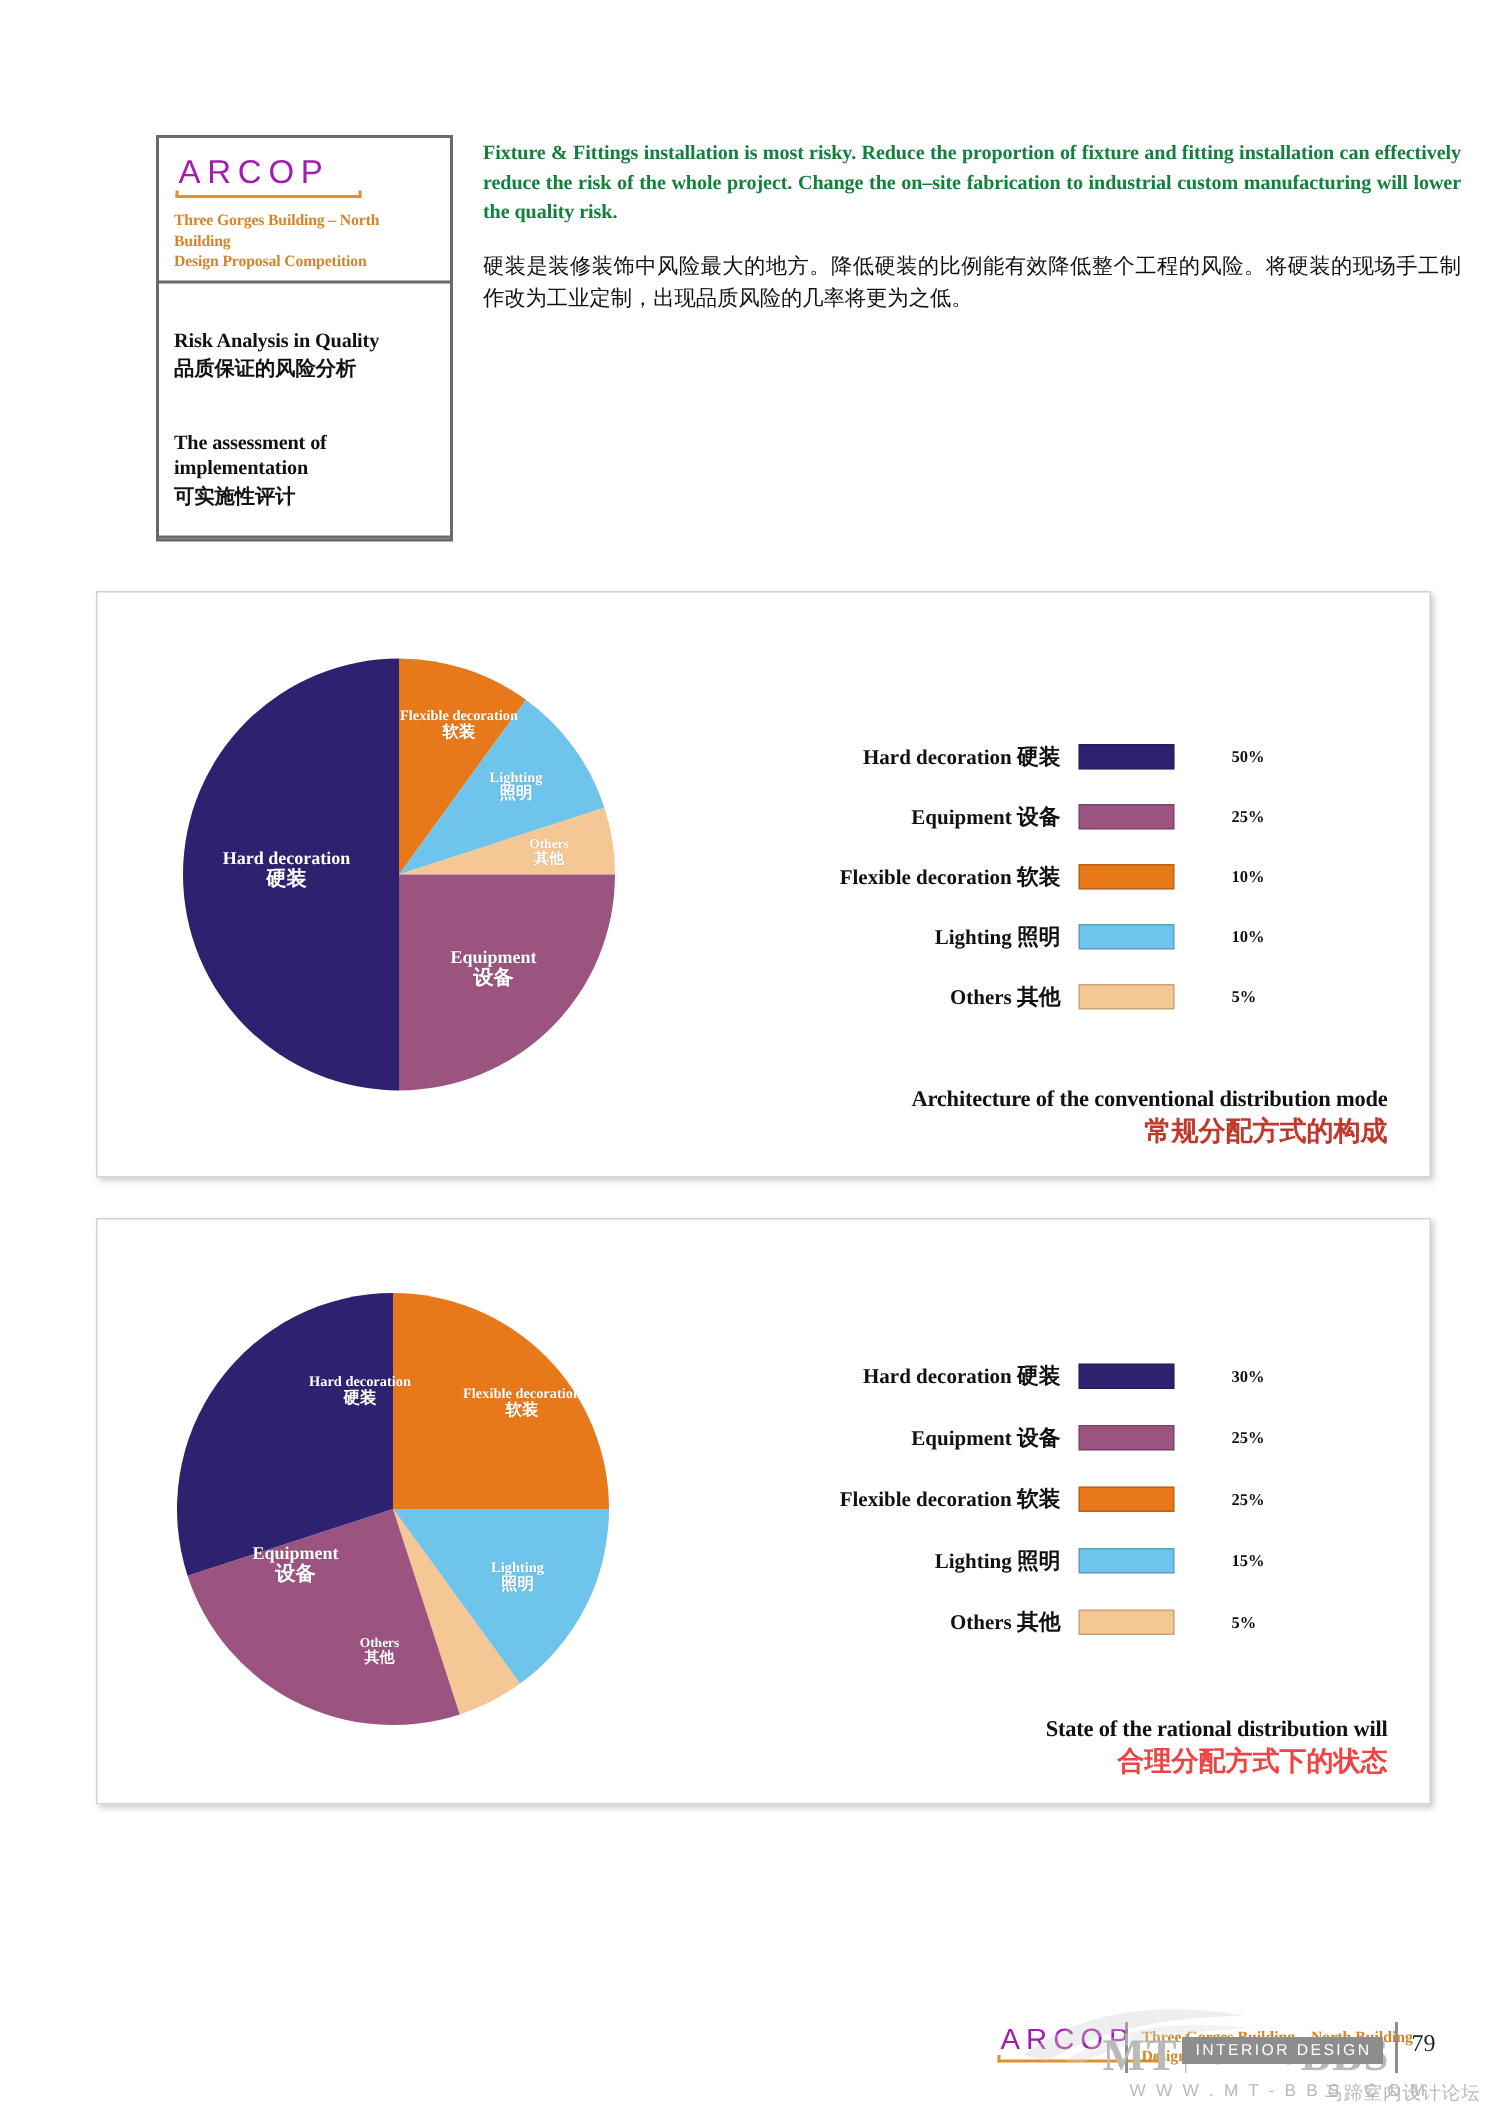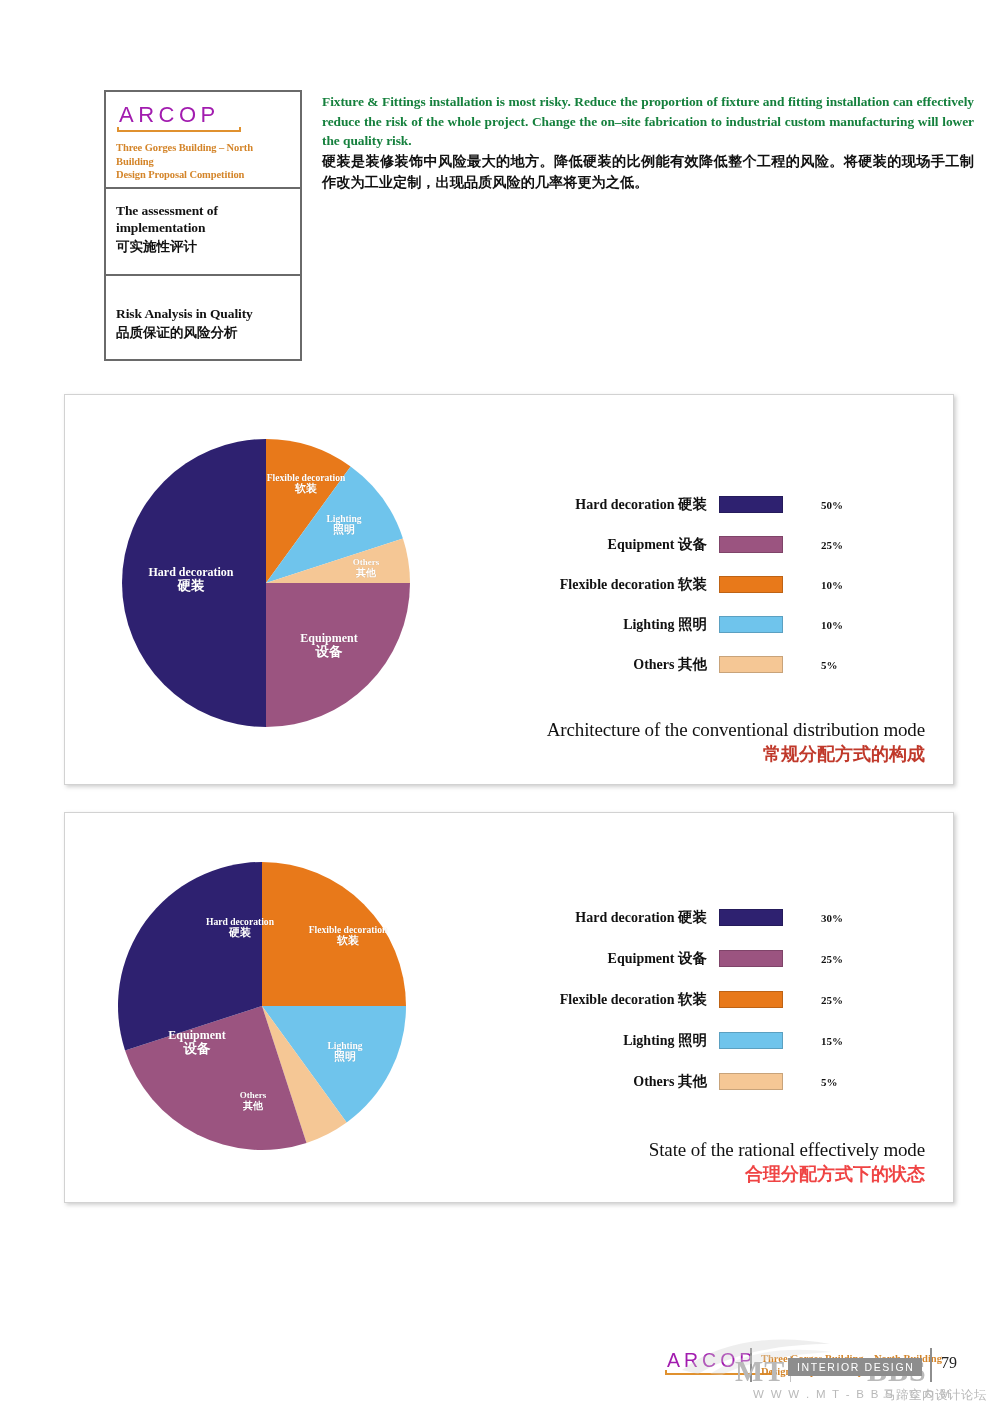--- a/index.html
+++ b/index.html
@@ -100,22 +100,23 @@
   }
   #intro-en {
     font-size: 13.4px;
     font-weight: bold;
     color: #15803d;
     line-height: 1.46;
     text-align: justify;
     letter-spacing: -0.05px;
   }
   #intro-cn {
+    margin-top: 17px;
     font-size: 14.2px;
-    font-weight: bold;
+    font-weight: normal;
     color: #111111;
     line-height: 1.5;
     text-align: justify;
   }
 
   
   .panel {
     position: absolute;
     left: 64px;
     width: 890px;
@@ -187,22 +188,22 @@
 
   
   .caption {
     position: absolute;
     right: 28px;
     text-align: right;
   }
   #caption-1 { bottom: 18px; }
   #caption-2 { bottom: 16px; }
   .cap-en {
-    font-size: 19px;
-    font-weight: normal;
+    font-size: 15px;
+    font-weight: bold;
     color: #111111;
     letter-spacing: -0.15px;
     line-height: 1.2;
   }
   .cap-cn {
     font-size: 18px;
     font-weight: bold;
     line-height: 1.22;
     margin-top: 2px;
   }
@@ -322,27 +323,27 @@
 
 <div id="header-box">
   <div class="hb-cell div-bottom" id="logo-cell">
     <div class="arcop-word">ARCOP</div>
     <div class="arcop-rule">
         <span class="tick-right"></span>
       </div>
     <div class="proj-line">Three Gorges Building – North Building</div>
     <div class="proj-line">Design Proposal Competition</div>
   </div>
+  <div class="hb-cell" id="risk-cell">
+    <div class="hb-en">Risk Analysis in Quality</div>
+    <div class="hb-cn">品质保证的风险分析</div>
+  </div>
   <div class="hb-cell div-bottom" id="assess-cell">
     <div class="hb-en">The assessment of implementation</div>
     <div class="hb-cn">可实施性评计</div>
-  </div>
-  <div class="hb-cell" id="risk-cell">
-    <div class="hb-en">Risk Analysis in Quality</div>
-    <div class="hb-cn">品质保证的风险分析</div>
   </div>
 </div>
 
 <div id="intro">
   <div id="intro-en">Fixture &amp; Fittings installation is most risky. Reduce the proportion of fixture and fitting installation can effectively reduce the risk of the whole project. Change the on–site fabrication to industrial custom manufacturing will lower the quality risk.</div>
   <div id="intro-cn">硬装是装修装饰中风险最大的地方。降低硬装的比例能有效降低整个工程的风险。将硬装的现场手工制作改为工业定制，出现品质风险的几率将更为之低。</div>
 </div>
 
 <div class="panel" id="panel-1">
   <div class="pie-wrap" id="pie-1">
@@ -442,21 +443,21 @@
       <div class="lg-pct">25%</div>
       <div class="lg-label"><span>Lighting</span> <span class="cn">照明</span></div>
       <div class="lg-swatch" style="background: rgb(111, 196, 236);"></div>
       <div class="lg-pct">15%</div>
       <div class="lg-label"><span>Others</span> <span class="cn">其他</span></div>
       <div class="lg-swatch" style="background: rgb(245, 199, 149);"></div>
       <div class="lg-pct">5%</div>
     </div>
 
   <div class="caption" id="caption-2">
-    <div class="cap-en">State of the rational effectively mode</div>
+    <div class="cap-en">State of the rational distribution will</div>
     <div class="cap-cn" id="cap-cn-2">合理分配方式下的状态</div>
   </div>
 </div>
 
 <div id="footer">
   <div id="footer-logo">
     <div class="arcop-word">ARCOP</div>
     <div class="arcop-rule">
         <span class="tick-right"></span>
       </div>

